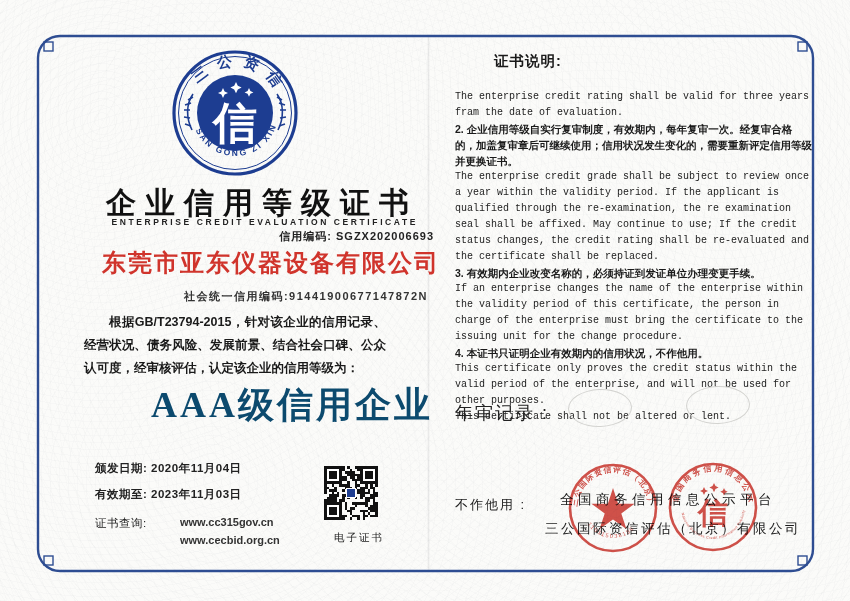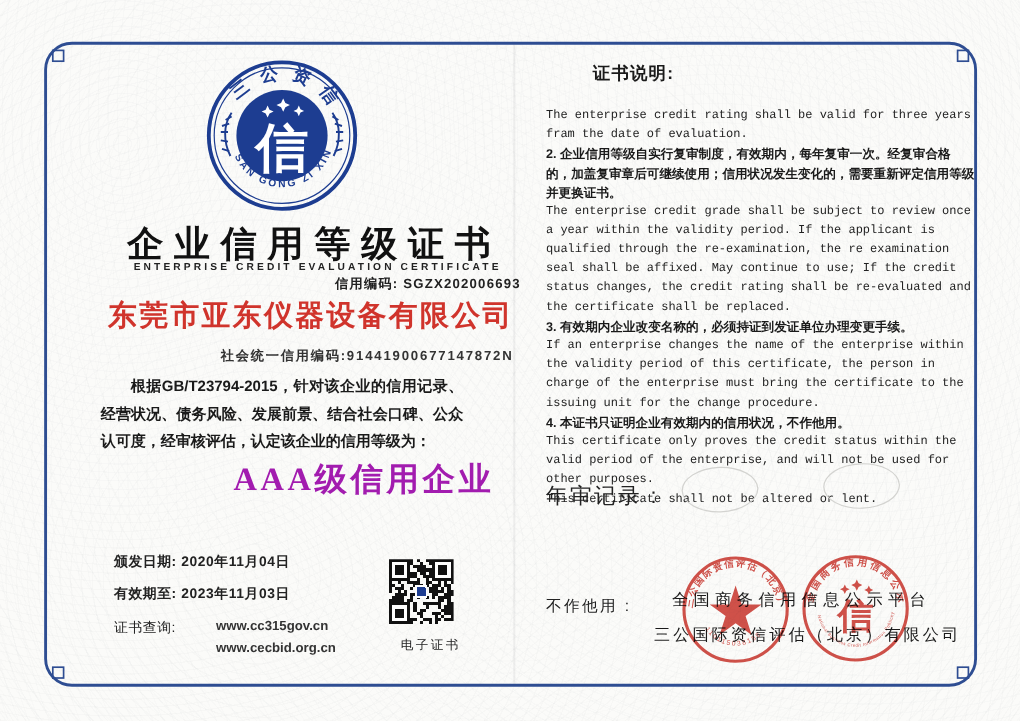--- a/index.html
+++ b/index.html
@@ -16,26 +16,26 @@
   .fold{position:absolute;left:427px;top:37px;width:3px;height:533px;
         background:linear-gradient(to right,rgba(0,0,0,0),rgba(90,90,100,.10),rgba(0,0,0,0));}
   .abs{position:absolute;}
   .ctr{text-align:right;}
   
   .logo{left:170px;top:48px;width:130px;height:130px;}
   .cert-title{left:48px;top:183px;width:370px;font-family:"Liberation Serif","DejaVu Serif",serif;
       font-weight:700;font-size:30px;letter-spacing:9px;color:#111;white-space:nowrap;}
   .cert-sub{left:48px;top:217px;width:370px;font-size:8.5px;font-weight:700;letter-spacing:2.6px;color:#222;white-space:nowrap;}
   .credit-code{left:64px;top:229px;width:370px;font-size:11px;font-weight:700;color:#222;letter-spacing:1px;}
-  .company{left:38px;top:247px;width:390px;font-size:24px;font-weight:700;color:#d0342c;letter-spacing:2px;white-space:nowrap;}
+  .company{left:38px;top:247px;width:390px;font-size:24px;font-weight:700;color:#d0342c;letter-spacing:2px;white-space:nowrap;padding-left:12px;}
   .social-code{left:38px;top:289px;width:390px;font-size:11px;font-weight:700;color:#333;letter-spacing:1.5px;}
   .body-par{left:84px;top:311px;width:302px;font-size:12.5px;font-weight:600;color:#1a1a1a;
       line-height:23px;text-align:justify;text-indent:2em;}
-  .rating{left:22px;top:381px;width:390px;font-family:"Liberation Serif","DejaVu Serif",serif;
-      font-weight:700;font-size:27px;color:#a21caf;letter-spacing:3px;white-space:nowrap;}
+  .rating{left:43px;top:381px;width:390px;font-family:"Liberation Serif","DejaVu Serif",serif;
+      font-weight:700;font-size:36px;color:#0c4a6e;letter-spacing:3px;white-space:nowrap;}
   .meta{font-size:11.5px;font-weight:700;color:#222;letter-spacing:.5px;}
   .meta .v{font-weight:700;}
   .lbl-issue{left:95px;top:461px;}
   .lbl-valid{left:95px;top:487px;}
   .lbl-query{left:95px;top:516px;font-weight:400;}
   .url{left:180px;font-size:11px;font-weight:600;color:#333;}
   .url1{top:516px;text-align:center;} .url2{top:534px;}
   .qr{left:324px;top:466px;width:54px;height:54px;}
   .qr-label{left:318px;top:531px;width:66px;font-size:10.5px;color:#222;letter-spacing:2px;}
   

